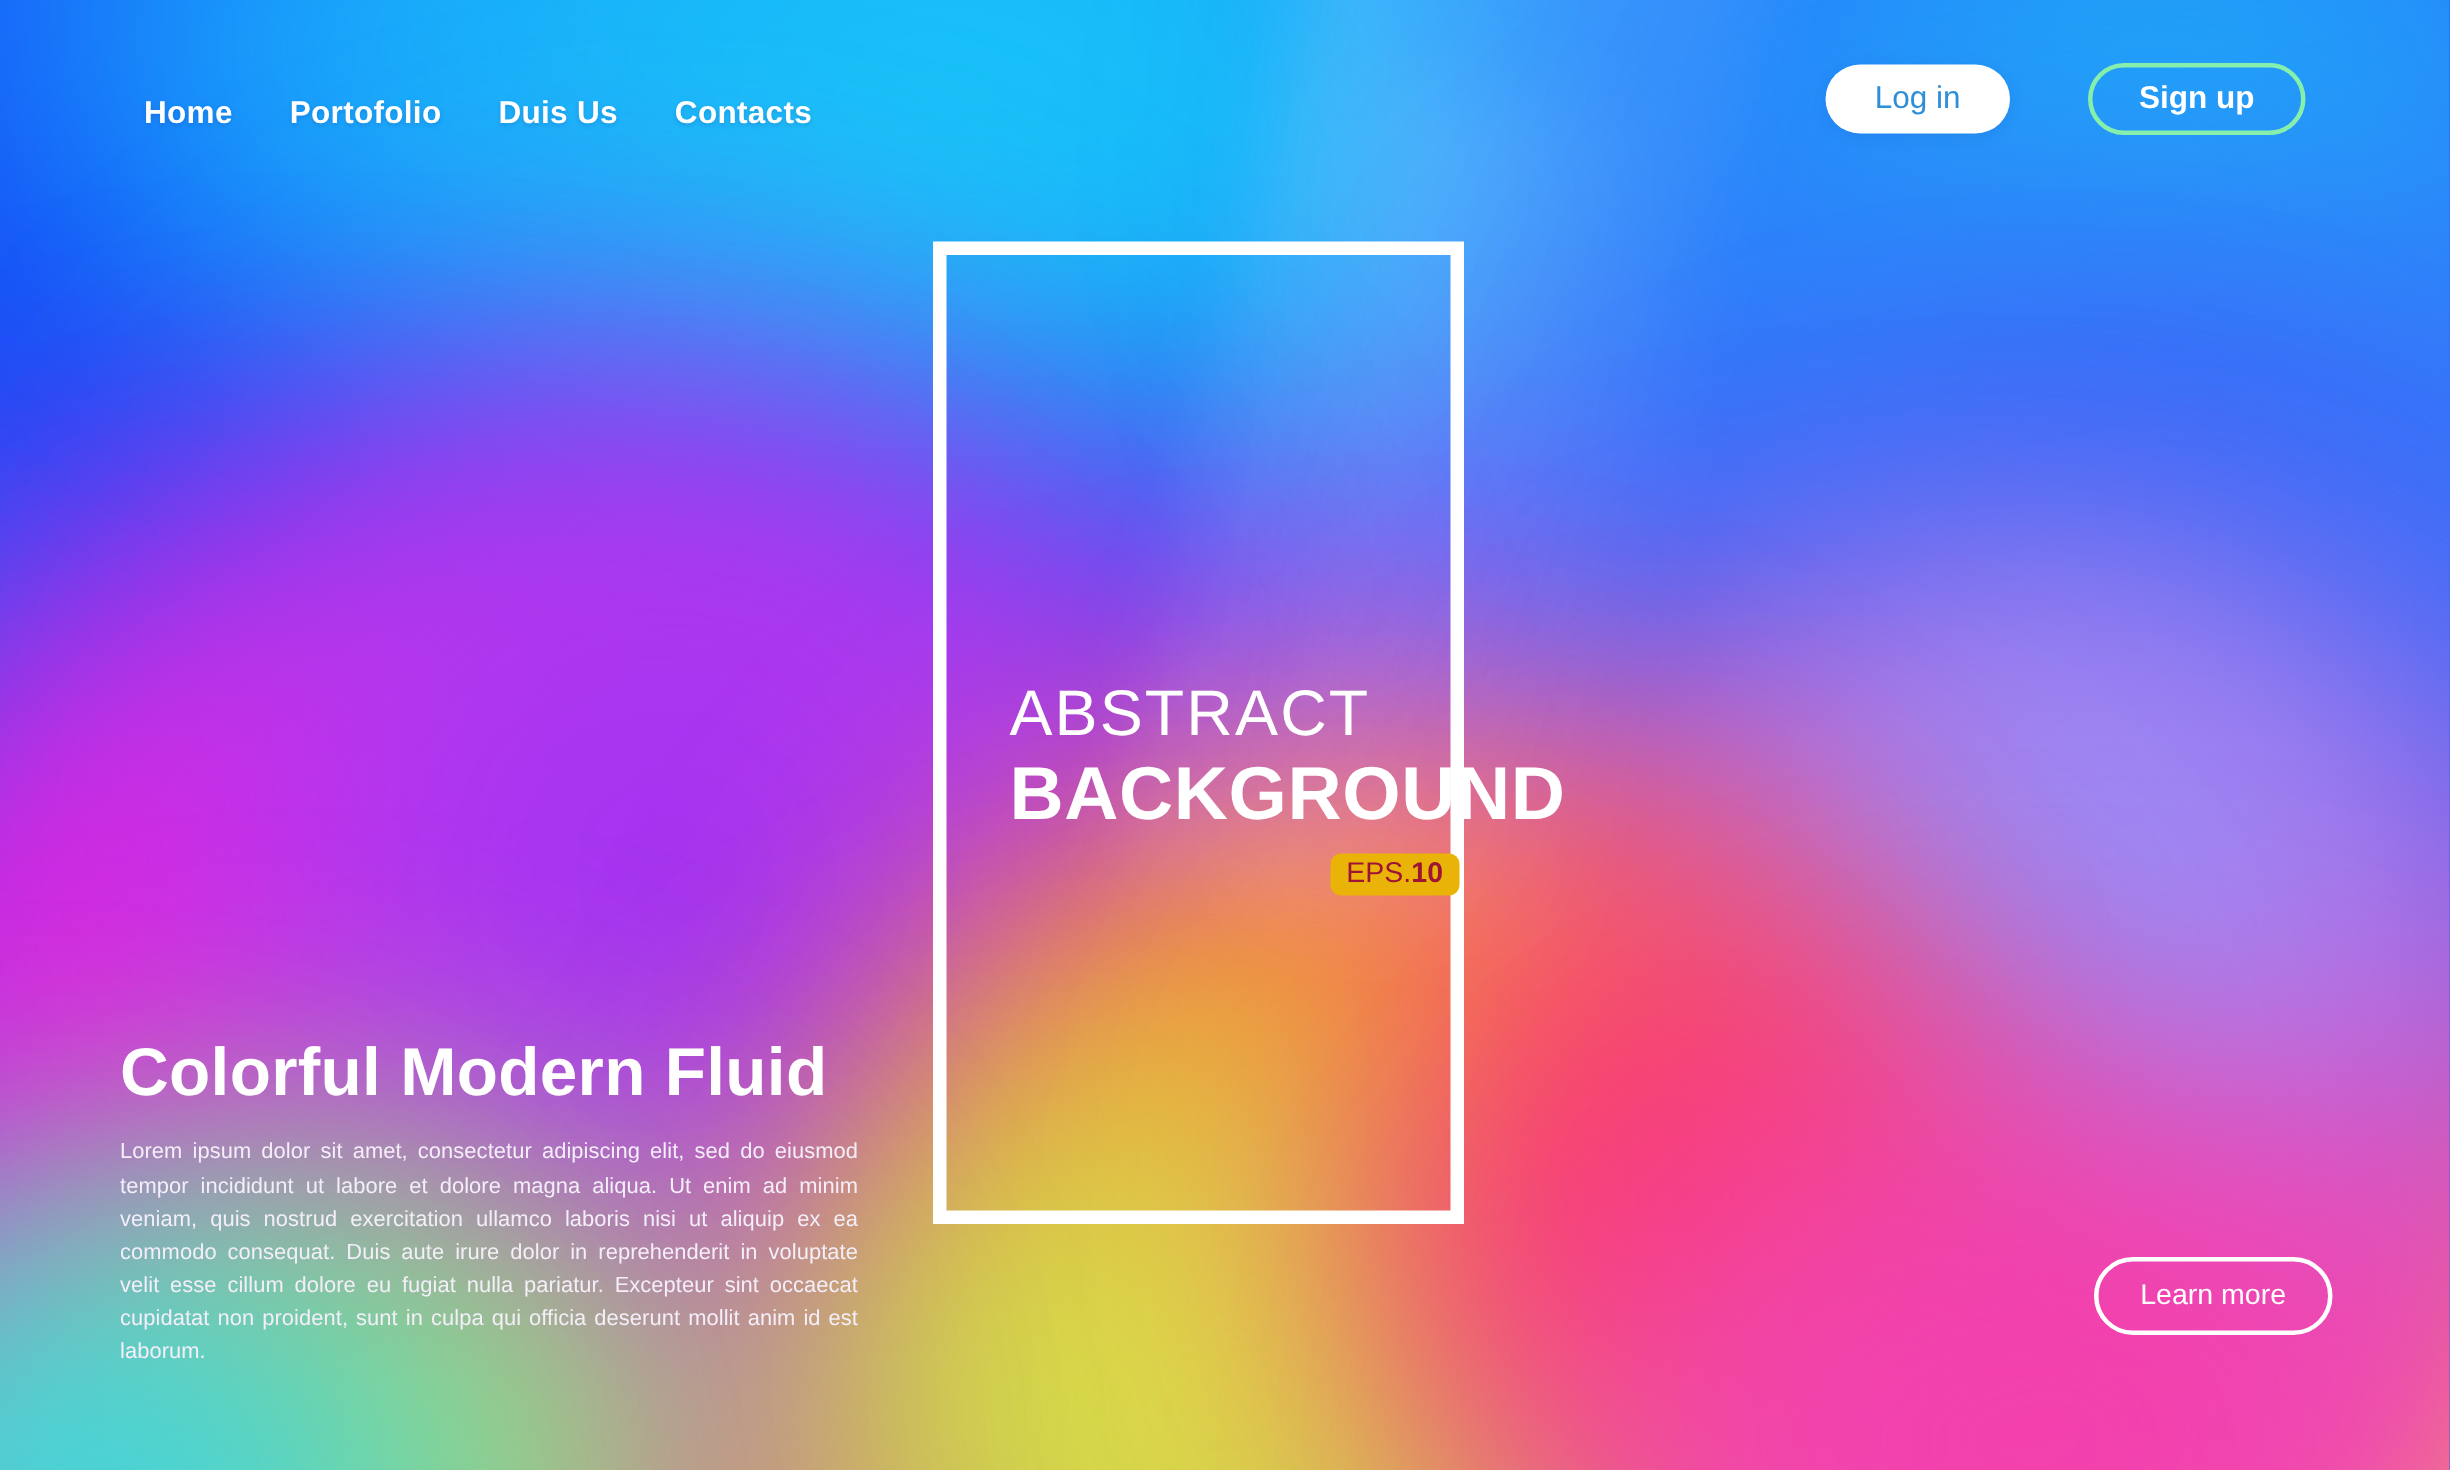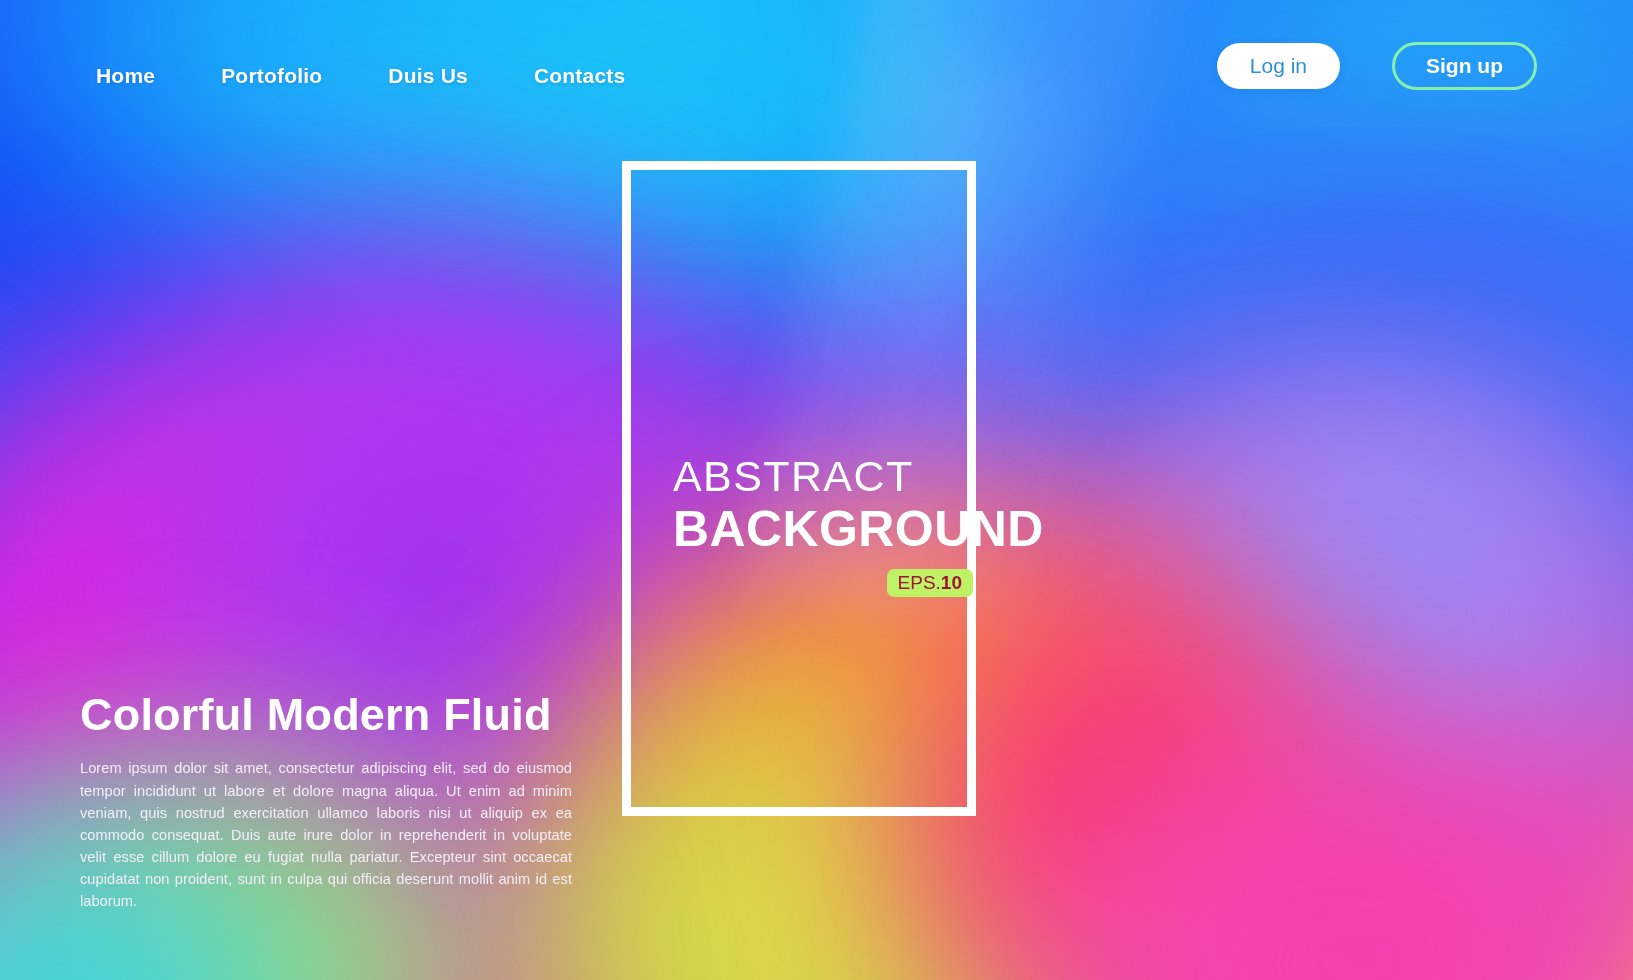--- a/index.html
+++ b/index.html
@@ -146,21 +146,21 @@
     height: 132px;
     display: flex;
     align-items: center;
     padding: 0 96px;
     box-sizing: border-box;
     z-index: 6;
   }
   .nav-links {
     display: flex;
     align-items: center;
-    gap: 66px;
+    gap: 38px;
     margin-top: 20px;
   }
   .nav-link {
     color: #ffffff;
     font-size: 21px;
     font-weight: bold;
     letter-spacing: 0.2px;
     text-decoration: none;
     cursor: pointer;
     white-space: nowrap;
@@ -236,21 +236,21 @@
     margin-top: 2px;
     white-space: nowrap;
   }
   .eps-row {
     display: flex;
     justify-content: flex-end;
     width: 300px;
     margin-top: 12px;
   }
   .eps-badge {
-    background: #bef264;
+    background: #eab308;
     border-radius: 7px;
     padding: 4px 11px 5px 11px;
     font-size: 19px;
     color: #9e1436;
     line-height: 1;
     white-space: nowrap;
   }
   .eps-badge .eps-num {
     font-weight: bold;
   }
@@ -343,14 +343,15 @@
         <div class="eps-badge"><span>EPS.</span><span class="eps-num">10</span></div>
       </div>
     </div>
   </div>
 
   <div class="content">
     <h1 class="content-heading">Colorful Modern Fluid</h1>
     <p class="content-paragraph">Lorem ipsum dolor sit amet, consectetur adipiscing elit, sed do eiusmod tempor incididunt ut labore et dolore magna aliqua. Ut enim ad minim veniam, quis nostrud exercitation ullamco laboris nisi ut aliquip ex ea commodo consequat. Duis aute irure dolor in reprehenderit in voluptate velit esse cillum dolore eu fugiat nulla pariatur. Excepteur sint occaecat cupidatat non proident, sunt in culpa qui officia deserunt mollit anim id est laborum.</p>
   </div>
 
+  <button class="btn-learn">Learn more</button>
 
 </div>
 
 </body></html>

